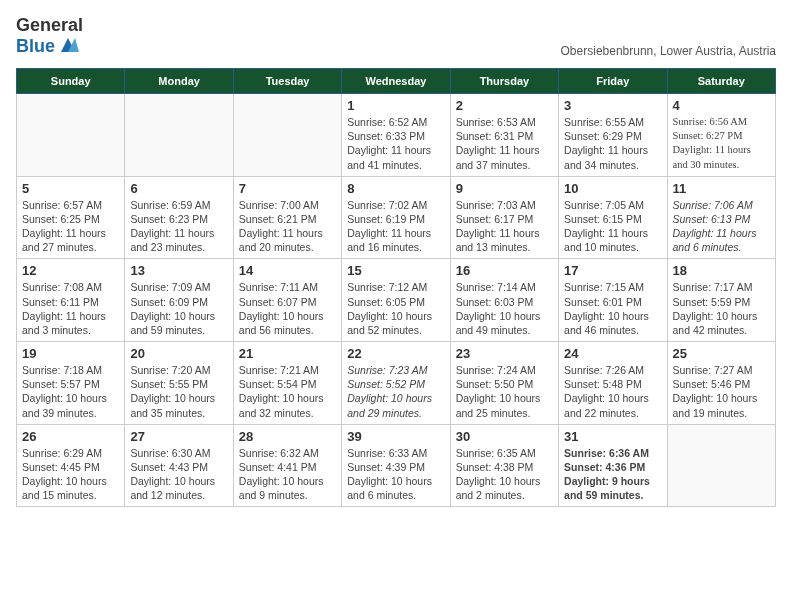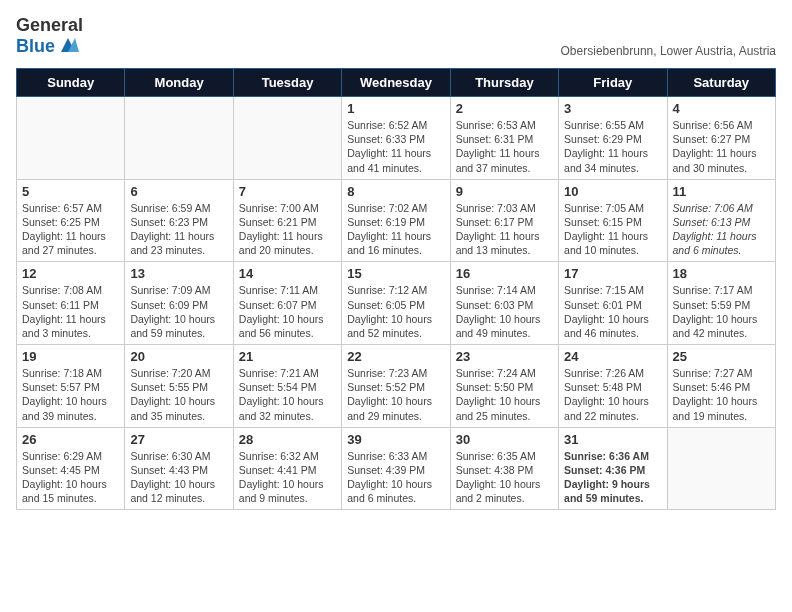--- a/index.html
+++ b/index.html
@@ -29,25 +29,25 @@
       font-size: 12px;
       color: #555;
       margin-top: 2px;
     }
     .calendar {
       width: 100%;
       border-collapse: collapse;
       border: 1px solid #ccc;
     }
     .calendar th {
-      background: #0f172a;
+      background: #14532d;
       color: #fff;
       text-align: center;
       padding: 6px 8px;
-      font-size: 13px;
+      font-size: 11px;
       border: 1px solid #2a5a8a;
     }
     .calendar td {
       border: 1px solid #ccc;
       vertical-align: top;
       padding: 4px 5px;
       width: calc(100% / 7);
       min-height: 75px;
       font-size: 11px;
       color: #333;
@@ -145,21 +145,21 @@
         </td>
         <td>
           <span class="day-num">3</span>
           <div class="day-info" style="white-space: pre-line;">Sunrise: 6:55 AM
 Sunset: 6:29 PM
 Daylight: 11 hours
 and 34 minutes.</div>
         </td>
         <td>
           <span class="day-num">4</span>
-          <div class="day-info" style="white-space: pre-line;">Sunrise: 6:56 AM
+          <div class="day-info" style="white-space: pre-line; font-family: Liberation Serif, serif;">Sunrise: 6:56 AM
 Sunset: 6:27 PM
 Daylight: 11 hours
 and 30 minutes.</div>
         </td>
       </tr>
       <tr>
         <td>
           <span class="day-num">5</span>
           <div class="day-info" style="white-space: pre-line;">Sunrise: 6:57 AM
 Sunset: 6:25 PM
@@ -277,21 +277,21 @@
         </td>
         <td>
           <span class="day-num">21</span>
           <div class="day-info" style="white-space: pre-line;">Sunrise: 7:21 AM
 Sunset: 5:54 PM
 Daylight: 10 hours
 and 32 minutes.</div>
         </td>
         <td>
           <span class="day-num">22</span>
-          <div class="day-info" style="white-space: pre-line;">Sunrise: 7:23 AM
+          <div class="day-info" style="white-space: pre-line; font-style: italic;">Sunrise: 7:23 AM
 Sunset: 5:52 PM
 Daylight: 10 hours
 and 29 minutes.</div>
         </td>
         <td>
           <span class="day-num">23</span>
           <div class="day-info" style="white-space: pre-line;">Sunrise: 7:24 AM
 Sunset: 5:50 PM
 Daylight: 10 hours
 and 25 minutes.</div>

